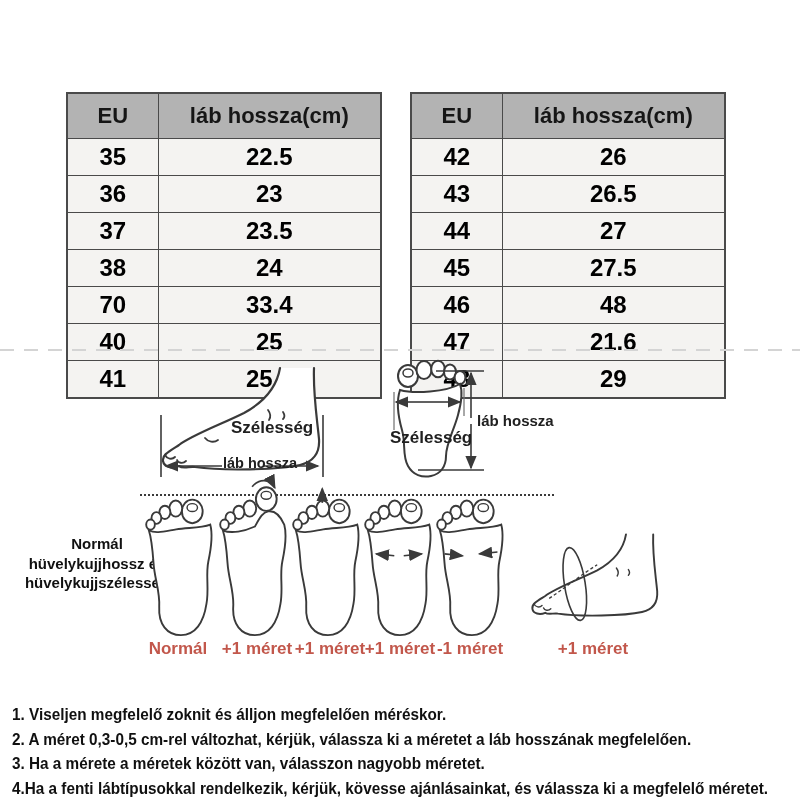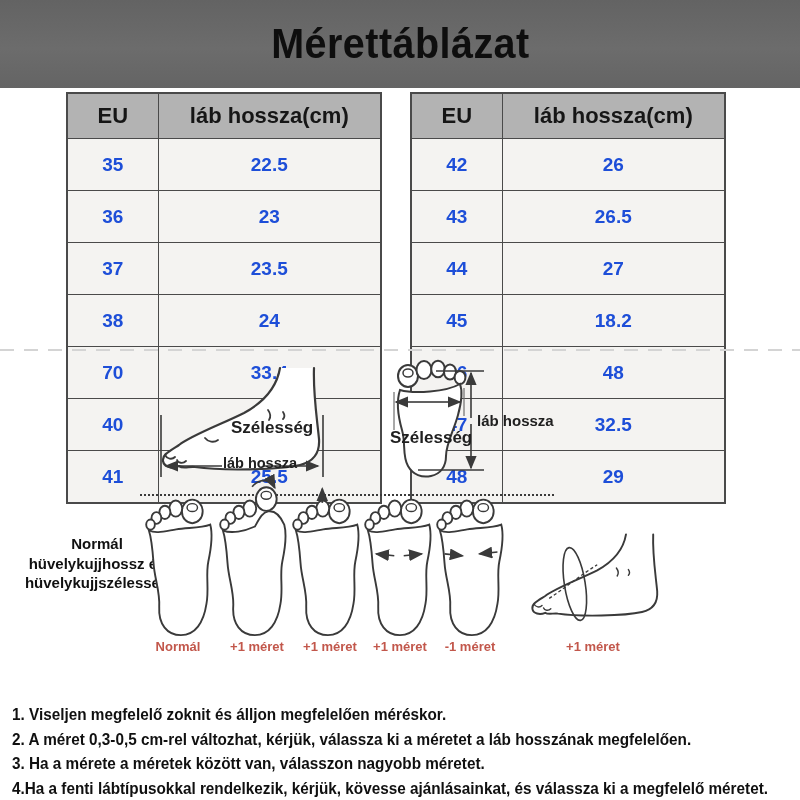--- a/index.html
+++ b/index.html
@@ -23,21 +23,21 @@
     border:2px solid #4a4a4a;table-layout:fixed;background:#f4f3f1;
   }
   table.size-table.tleft{left:66px;}
   table.size-table.tright{left:410px;}
   .size-table th{
     background:#b3b3b3;border:1.5px solid #4a4a4a;height:44px;
     font-size:22px;font-weight:bold;color:#161616;text-align:center;padding:0;margin-left:33px;
   }
   .size-table td{
     background:#f4f3f1;border:1.5px solid #4a4a4a;height:27px;
-    font-size:19px;font-weight:bold;color:#1d4ed8;text-align:center;padding:12px;
+    font-size:24px;font-weight:bold;color:#000000;text-align:center;padding:4px;
   }
   .size-table col.c1{width:29%;}
   
   .dashed-sep{
     position:absolute;left:0;top:349px;width:800px;height:2px;
     background:repeating-linear-gradient(90deg,#d4d4d4 0 14px,transparent 14px 24px);
   }
   .dotted-line{
     position:absolute;left:140px;top:494px;width:414px;height:0;
     border-top:2px dotted #3a3a3a;
@@ -47,21 +47,21 @@
   .lbl-szelesseg1{left:231px;top:418px;font-size:17px;}
   .lbl-labhossza1{left:212px;top:455px;width:96px;text-align:center;font-size:14.5px;}
   .lbl-szelesseg2{left:390px;top:428px;font-size:17px;}
   .lbl-labhossza2{left:477px;top:412px;font-size:15px;}
   
   .foot-note{
     position:absolute;left:20px;top:534px;width:154px;text-align:center;
     font-size:15px;font-weight:bold;color:#111;line-height:19.5px;
   }
   .ft-label{
-    position:absolute;top:639px;font-size:13px;font-weight:bold;
+    position:absolute;top:639px;font-size:17px;font-weight:bold;
     color:#c2574b;text-align:center;white-space:nowrap;
   }
   .ft-label-0{left:143px;width:70px;}
   .ft-label-1{left:221px;width:72px;}
   .ft-label-2{left:294px;width:72px;}
   .ft-label-3{left:364px;width:72px;}
   .ft-label-4{left:434px;width:72px;}
   .ft-label-5{left:553px;width:80px;}
   
   svg{position:absolute;overflow:visible;}
@@ -84,23 +84,20 @@
 <div class="canvas">
 
   <svg width="0" height="0">
     <defs>
       <marker id="mA" markerWidth="9" markerHeight="7" refX="7.5" refY="3.5" orient="auto">
         <path d="M0,0 L8.5,3.5 L0,7 Z" fill="#3a3a3a"></path>
       </marker>
     </defs>
   </svg>
 
-  <header class="banner">
-    <h1>Mérettáblázat</h1>
-  </header>
 
   <table class="size-table tleft">
     <colgroup>
         <col class="c1">
         <col>
       </colgroup>
     <thead>
       <tr>
         <th>EU</th>
         <th>láb hossza(cm)</th>
@@ -157,29 +154,29 @@
         <tr>
           <td>43</td>
           <td>26.5</td>
         </tr>
         <tr>
           <td>44</td>
           <td>27</td>
         </tr>
         <tr>
           <td>45</td>
-          <td>18.2</td>
+          <td>27.5</td>
         </tr>
         <tr>
           <td>46</td>
           <td>48</td>
         </tr>
         <tr>
           <td>47</td>
-          <td>32.5</td>
+          <td>21.6</td>
         </tr>
         <tr>
           <td>48</td>
           <td>29</td>
         </tr>
       </tbody>
   </table>
 
   <div class="dashed-sep"></div>
 

